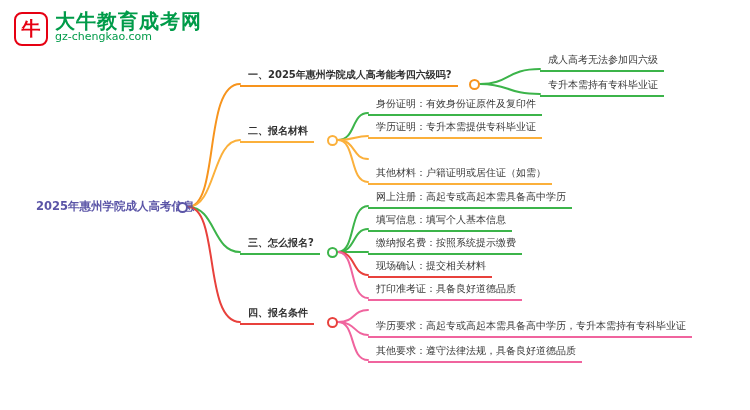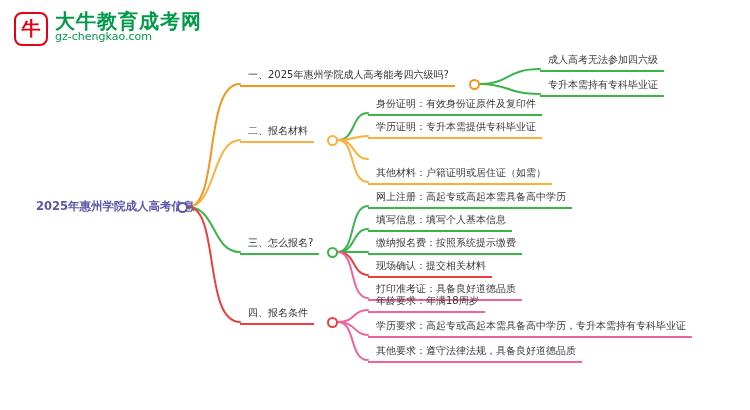--- a/index.html
+++ b/index.html
@@ -22,21 +22,21 @@
   .logo-url{color:var(--c-brand);font-size:11px;line-height:14px;}
   
   .node{
     position:absolute;white-space:nowrap;font-size:10px;color:#3a3a3a;
     line-height:14px;padding:0 6px 3px 8px;border-bottom:2px solid #ccc;
   }
   .root-label{
     position:absolute;white-space:nowrap;font-size:11.5px;font-weight:bold;
     color:var(--c-root);line-height:14px;
   }
-  .blabel{font-weight:normal;color:#303030;}
+  .blabel{font-weight:bold;color:#303030;}
   .u-orange{border-bottom-color:var(--c-orange);}
   .u-yellow{border-bottom-color:var(--c-yellow);}
   .u-green{border-bottom-color:var(--c-green);}
   .u-red{border-bottom-color:var(--c-red);}
   .u-pink{border-bottom-color:var(--c-pink);}
   .dot{
     position:absolute;width:11px;height:11px;border-radius:50%;
     background:#fff;border:2px solid #999;box-sizing:border-box;
   }
   .d-orange{border-color:var(--c-orange);}
@@ -101,17 +101,16 @@
   <div class="node blabel u-green" style="left:240px;top:236px;">三、怎么报名?</div>
   <div class="dot d-green" style="left:327px;top:247px;"></div>
   <div class="node u-green" style="left:368px;top:190px;">网上注册：高起专或高起本需具备高中学历</div>
   <div class="node u-green" style="left:368px;top:213px;">填写信息：填写个人基本信息</div>
   <div class="node u-green" style="left:368px;top:236px;">缴纳报名费：按照系统提示缴费</div>
   <div class="node u-red" style="left:368px;top:259px;">现场确认：提交相关材料</div>
   <div class="node u-pink" style="left:368px;top:282px;">打印准考证：具备良好道德品质</div>
 
   <div class="node blabel u-red" style="left:240px;top:306px;">四、报名条件</div>
   <div class="dot d-red" style="left:327px;top:317px;"></div>
-  <div class="node u-pink" style="left:368px;top:294px;">年龄要求：年满18周岁</div>
   <div class="node u-pink" style="left:368px;top:319px;">学历要求：高起专或高起本需具备高中学历，专升本需持有专科毕业证</div>
   <div class="node u-pink" style="left:368px;top:344px;">其他要求：遵守法律法规，具备良好道德品质</div>
 
 </div>
 
 </body></html>

